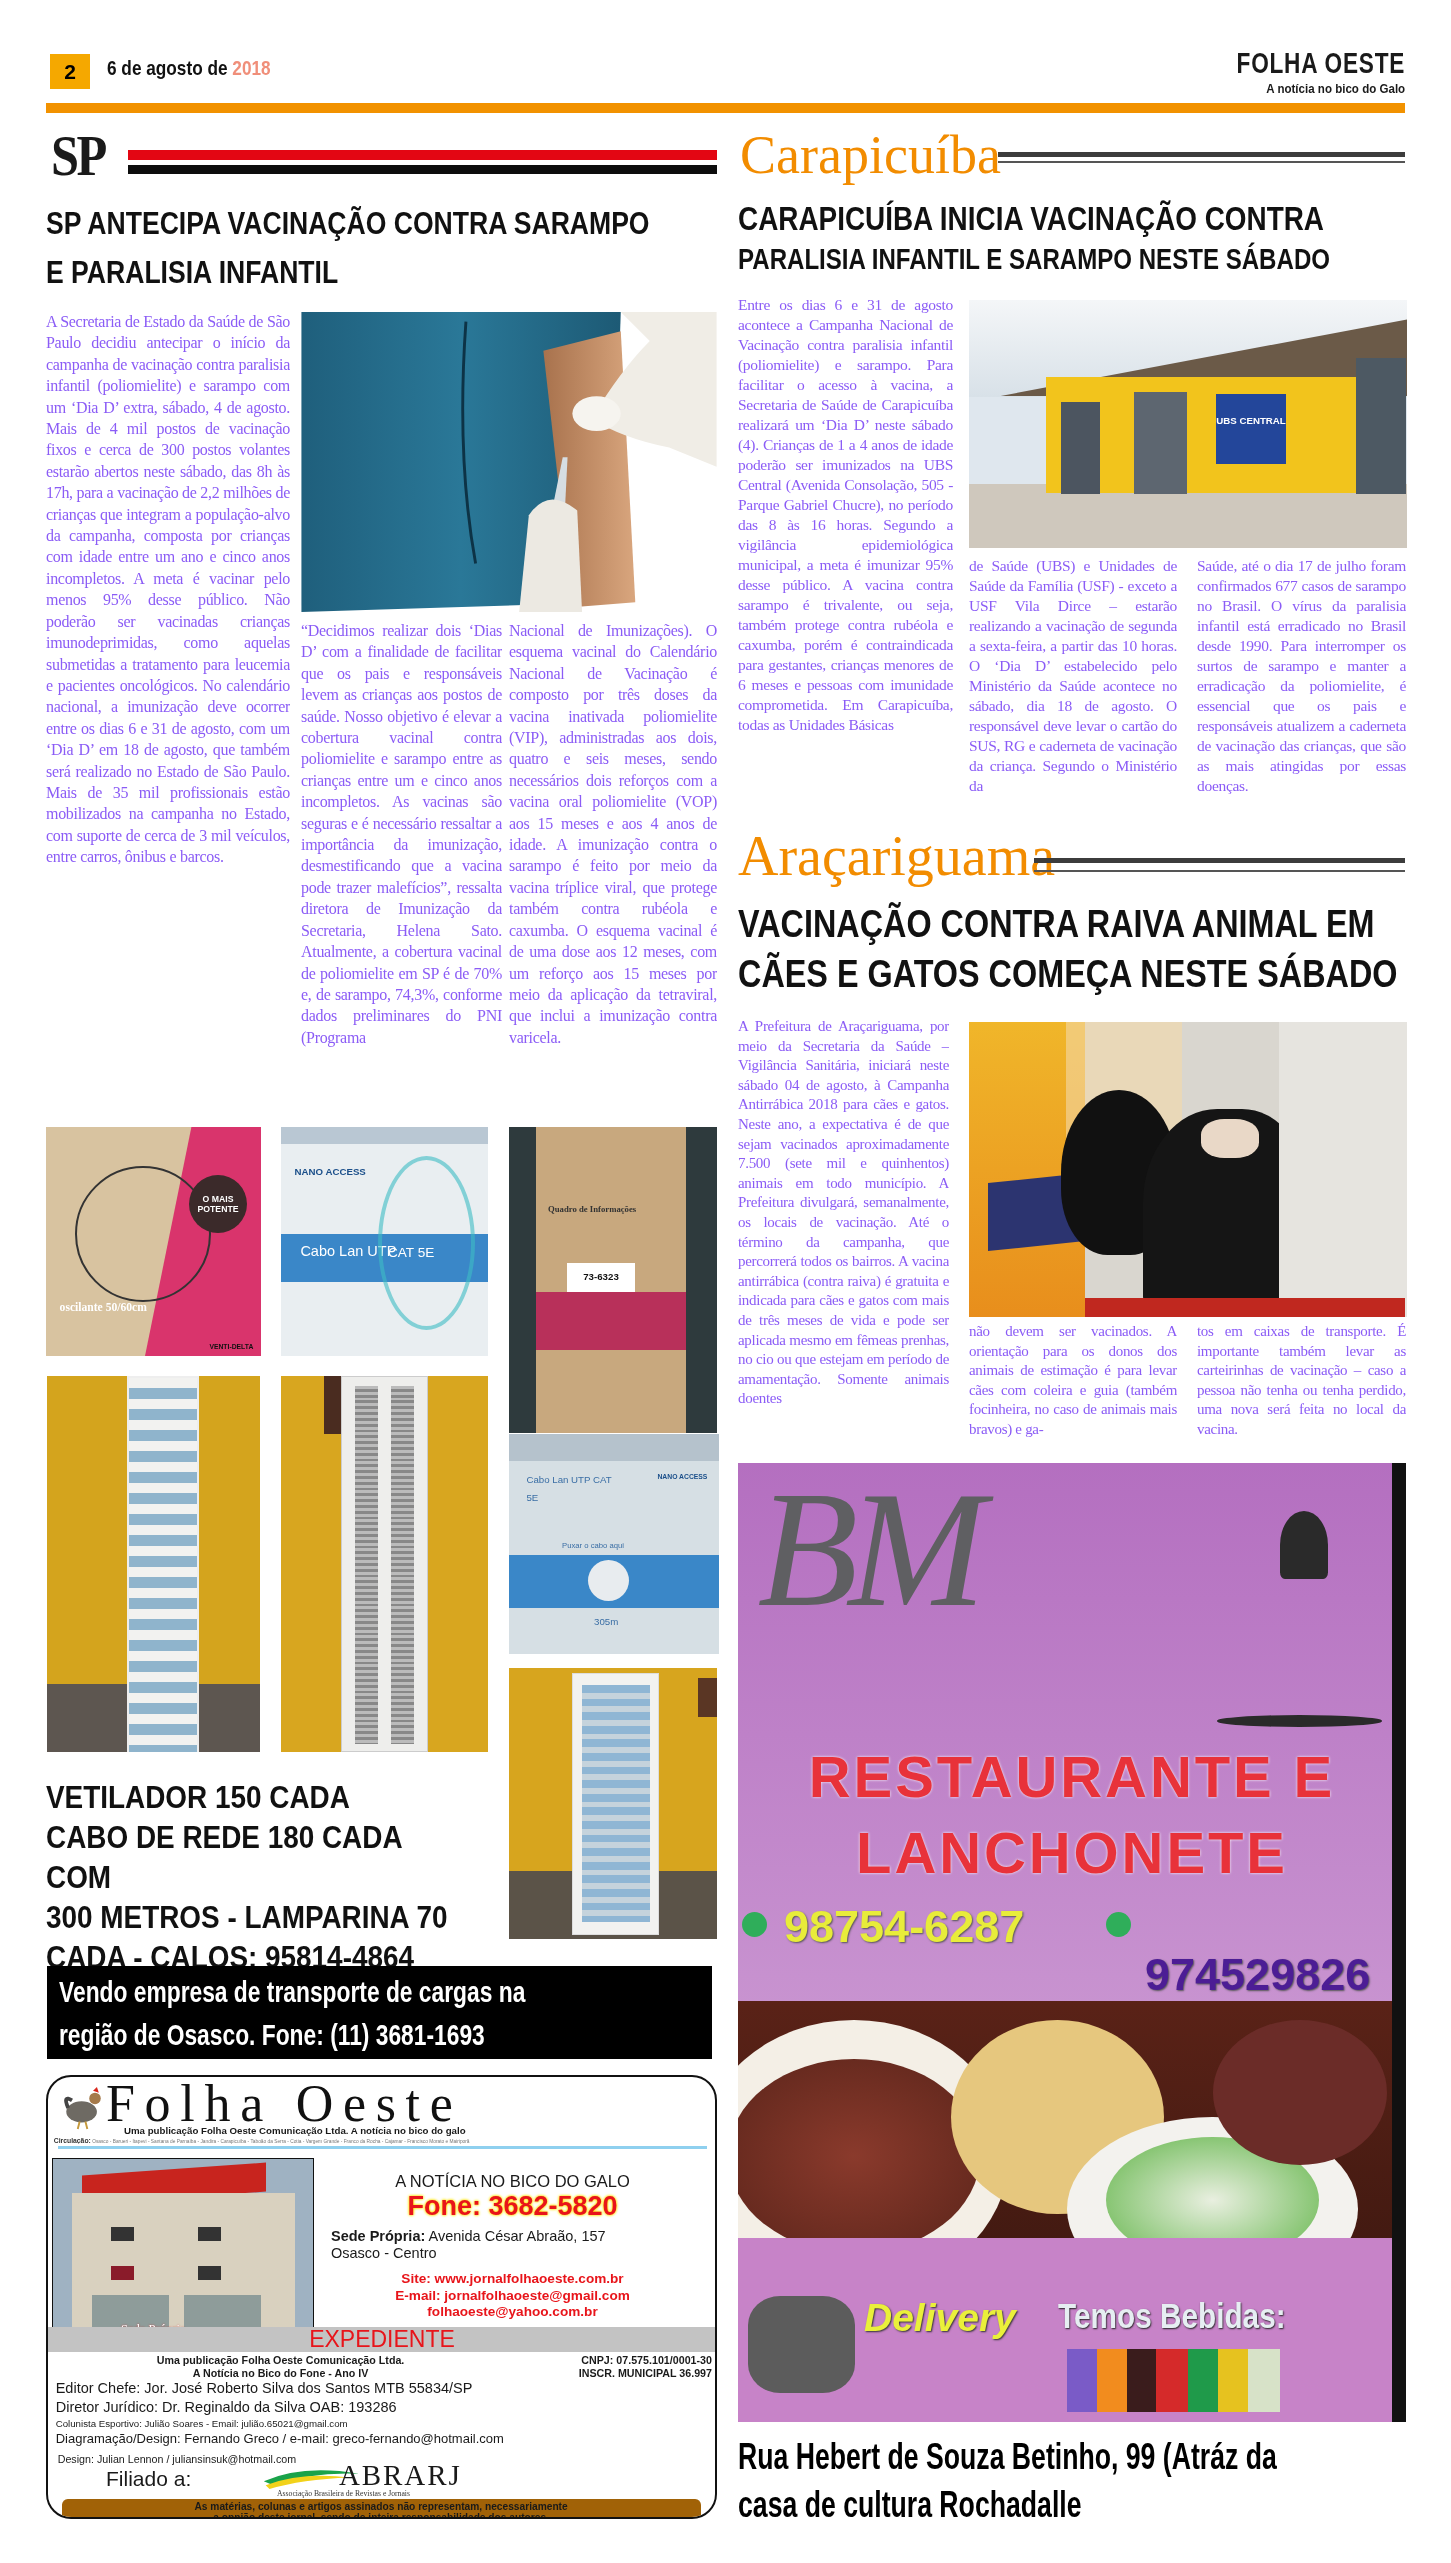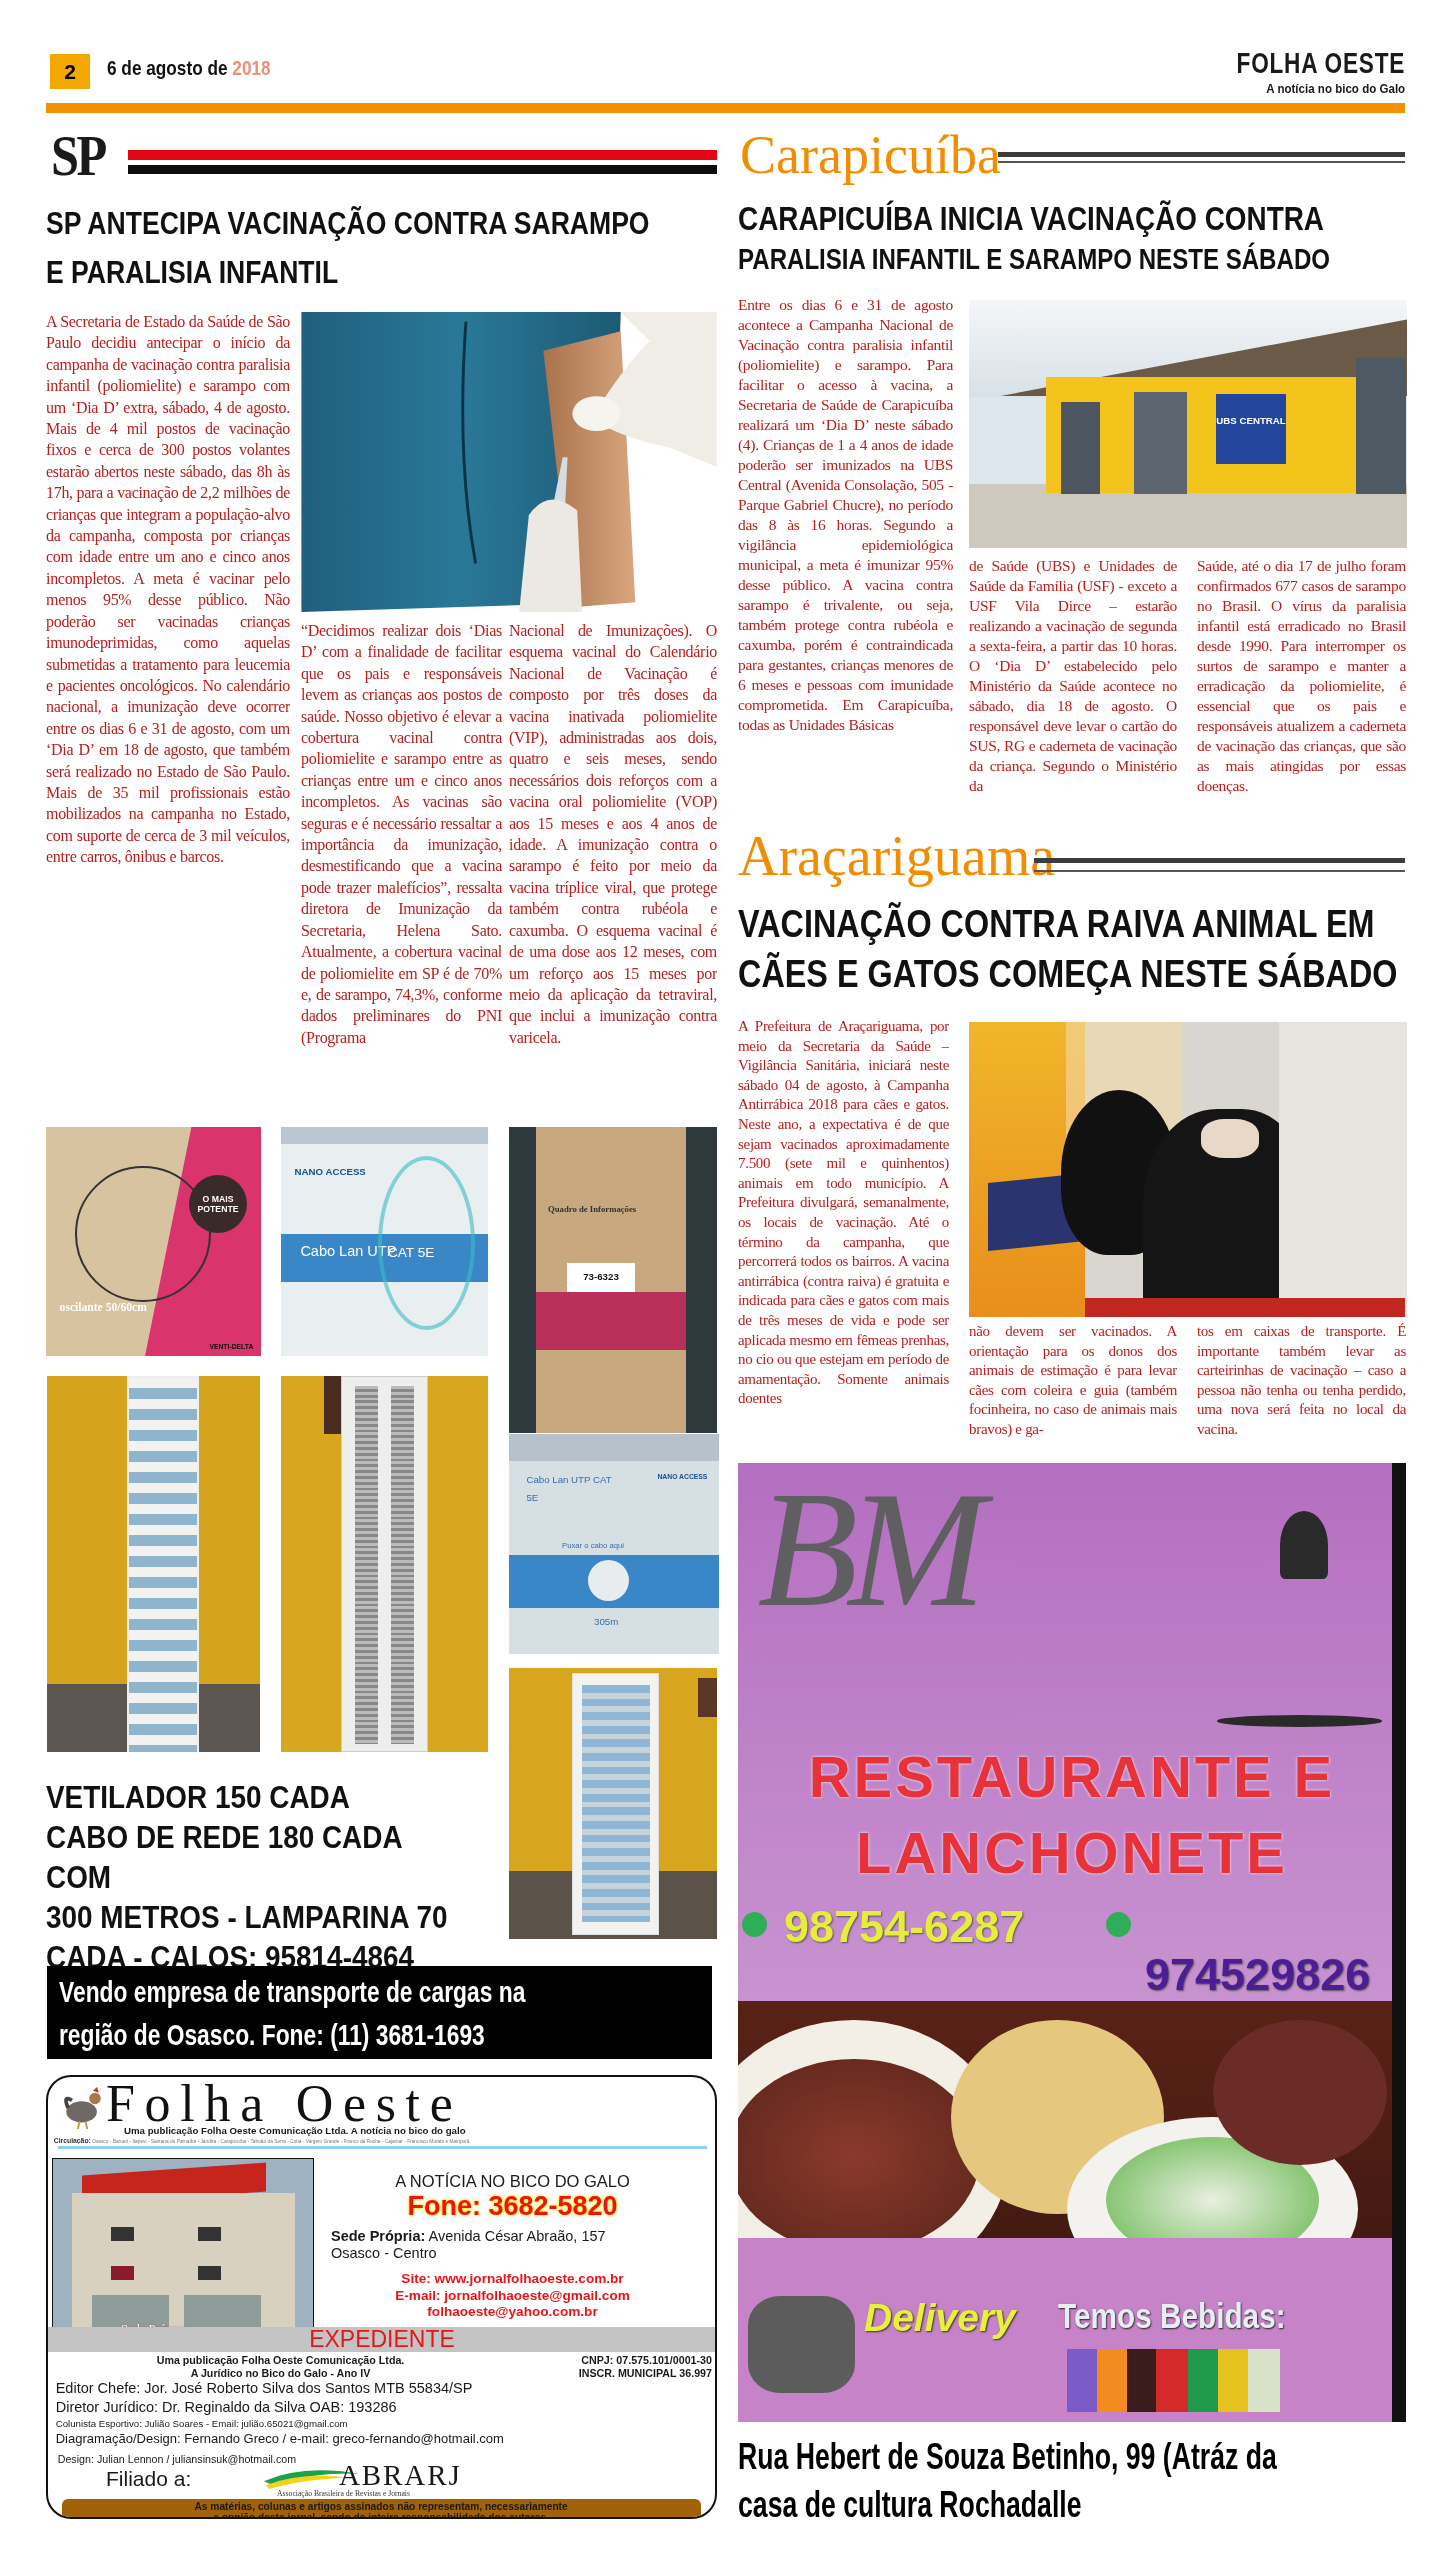--- a/index.html
+++ b/index.html
@@ -17,21 +17,21 @@
   
   .sec-sp{left:51px;top:128px;font-family:"Liberation Serif",serif;font-weight:bold;font-size:56px;line-height:56px;letter-spacing:-2.9px;transform:scaleX(0.9);transform-origin:left;}
   .bar-red{left:128px;top:150px;width:589px;height:9.7px;background:#e30613;}
   .bar-blk{left:128px;top:165px;width:589px;height:8.7px;background:#0d0d0d;}
   .sec-town{font-family:"Liberation Serif",serif;color:#f28c00;font-size:54px;line-height:58px;white-space:nowrap;}
   .line-thick{height:4.8px;background:#3c3c3c;}
   .line-thin{height:1.9px;background:#555;}
   
   .headline{font-family:"Liberation Sans",sans-serif;font-weight:bold;color:#111;white-space:nowrap;transform-origin:left top;}
   
-  .col{font-family:"Liberation Serif",serif;font-size:16px;line-height:21.4px;text-align:justify;hyphens:auto;overflow:hidden;color:#b91c1c;letter-spacing:-0.3px;}
+  .col{font-family:"Liberation Serif",serif;font-size:16px;line-height:21.4px;text-align:justify;hyphens:auto;overflow:hidden;color:#8b5cf6;letter-spacing:-0.3px;}
   
   .photo{overflow:hidden;}
   
   .prod-text{left:46px;top:1778px;width:465px;font-family:"Liberation Sans",sans-serif;font-weight:bold;font-size:31px;line-height:40px;color:#111;transform:scaleX(0.9);transform-origin:left top;}
   .transport{left:47px;top:1966px;width:665px;height:93px;background:#000;color:#fff;font-family:"Liberation Sans",sans-serif;font-weight:bold;font-size:30px;line-height:43px;padding:3.9px 11.6px;}
   .transport span{display:block;transform:scaleX(0.76);transform-origin:left center;white-space:nowrap;}
   
   .exp-box{left:46px;top:2075px;width:671px;height:444px;border:2.9px solid #111;border-radius:25px;background:#fff;overflow:hidden;}
   .exp-box .sans{font-family:"Liberation Sans",sans-serif;}
   .addr{left:738px;top:2433px;width:668px;font-family:"Liberation Sans",sans-serif;font-weight:bold;font-size:37px;line-height:48px;color:#000;}
@@ -178,21 +178,21 @@
   <div class="abs sans" style="left:283px;top:151px;width:387px;font-size:14.5px;line-height:17.4px;"><b>Sede Própria:</b> <span>Avenida César Abraão, 157</span><br><span>Osasco - Centro</span></div>
   <div class="abs sans" style="left:0;top:250px;width:668px;height:25px;background:#c3c3c3;text-align:center;font-size:23px;line-height:25px;color:#e8141a;">EXPEDIENTE</div>
 
   <div class="abs sans" style="left:271px;top:194px;width:387px;text-align:center;font-size:13.6px;line-height:16.5px;font-weight:bold;color:#e8141a;">
     <div>Site: www.jornalfolhaoeste.com.br</div>
     <div>E-mail: jornalfolhaoeste@gmail.com</div>
     <div>folhaoeste@yahoo.com.br</div>
   </div>
   <div class="abs sans" style="left:29px;top:277px;width:407px;text-align:center;font-size:10.7px;font-weight:bold;line-height:12.6px;">
     <div>Uma publicação Folha Oeste Comunicação Ltda.</div>
-    <div>A Jurídico no Bico do Galo - Ano IV</div>
+    <div>A Notícia no Bico do Fone - Ano IV</div>
   </div>
   <div class="abs sans" style="left:441px;top:277px;width:223px;text-align:right;font-size:10.7px;font-weight:bold;line-height:12.6px;">
     <div>CNPJ: 07.575.101/0001-30</div>
     <div>INSCR. MUNICIPAL 36.997</div>
   </div>
   <div class="abs sans" style="left:7.7px;top:303px;font-size:14.5px;line-height:17.4px;white-space:nowrap;">Editor Chefe: Jor. José Roberto Silva dos Santos MTB 55834/SP</div>
   <div class="abs sans" style="left:7.7px;top:322px;font-size:14.5px;line-height:17.4px;white-space:nowrap;">Diretor Jurídico: Dr. Reginaldo da Silva OAB: 193286</div>
   <div class="abs sans" style="left:7.7px;top:341px;font-size:9.7px;line-height:12.6px;white-space:nowrap;">Colunista Esportivo: Julião Soares - Email: julião.65021@gmail.com</div>
   <div class="abs sans" style="left:7.7px;top:354px;font-size:13px;line-height:16.5px;white-space:nowrap;">Diagramação/Design: Fernando Greco  / e-mail: greco-fernando@hotmail.com</div>
   <div class="abs sans" style="left:9.7px;top:376px;font-size:10.7px;line-height:13.6px;white-space:nowrap;">Design: Julian Lennon / juliansinsuk@hotmail.com</div>

